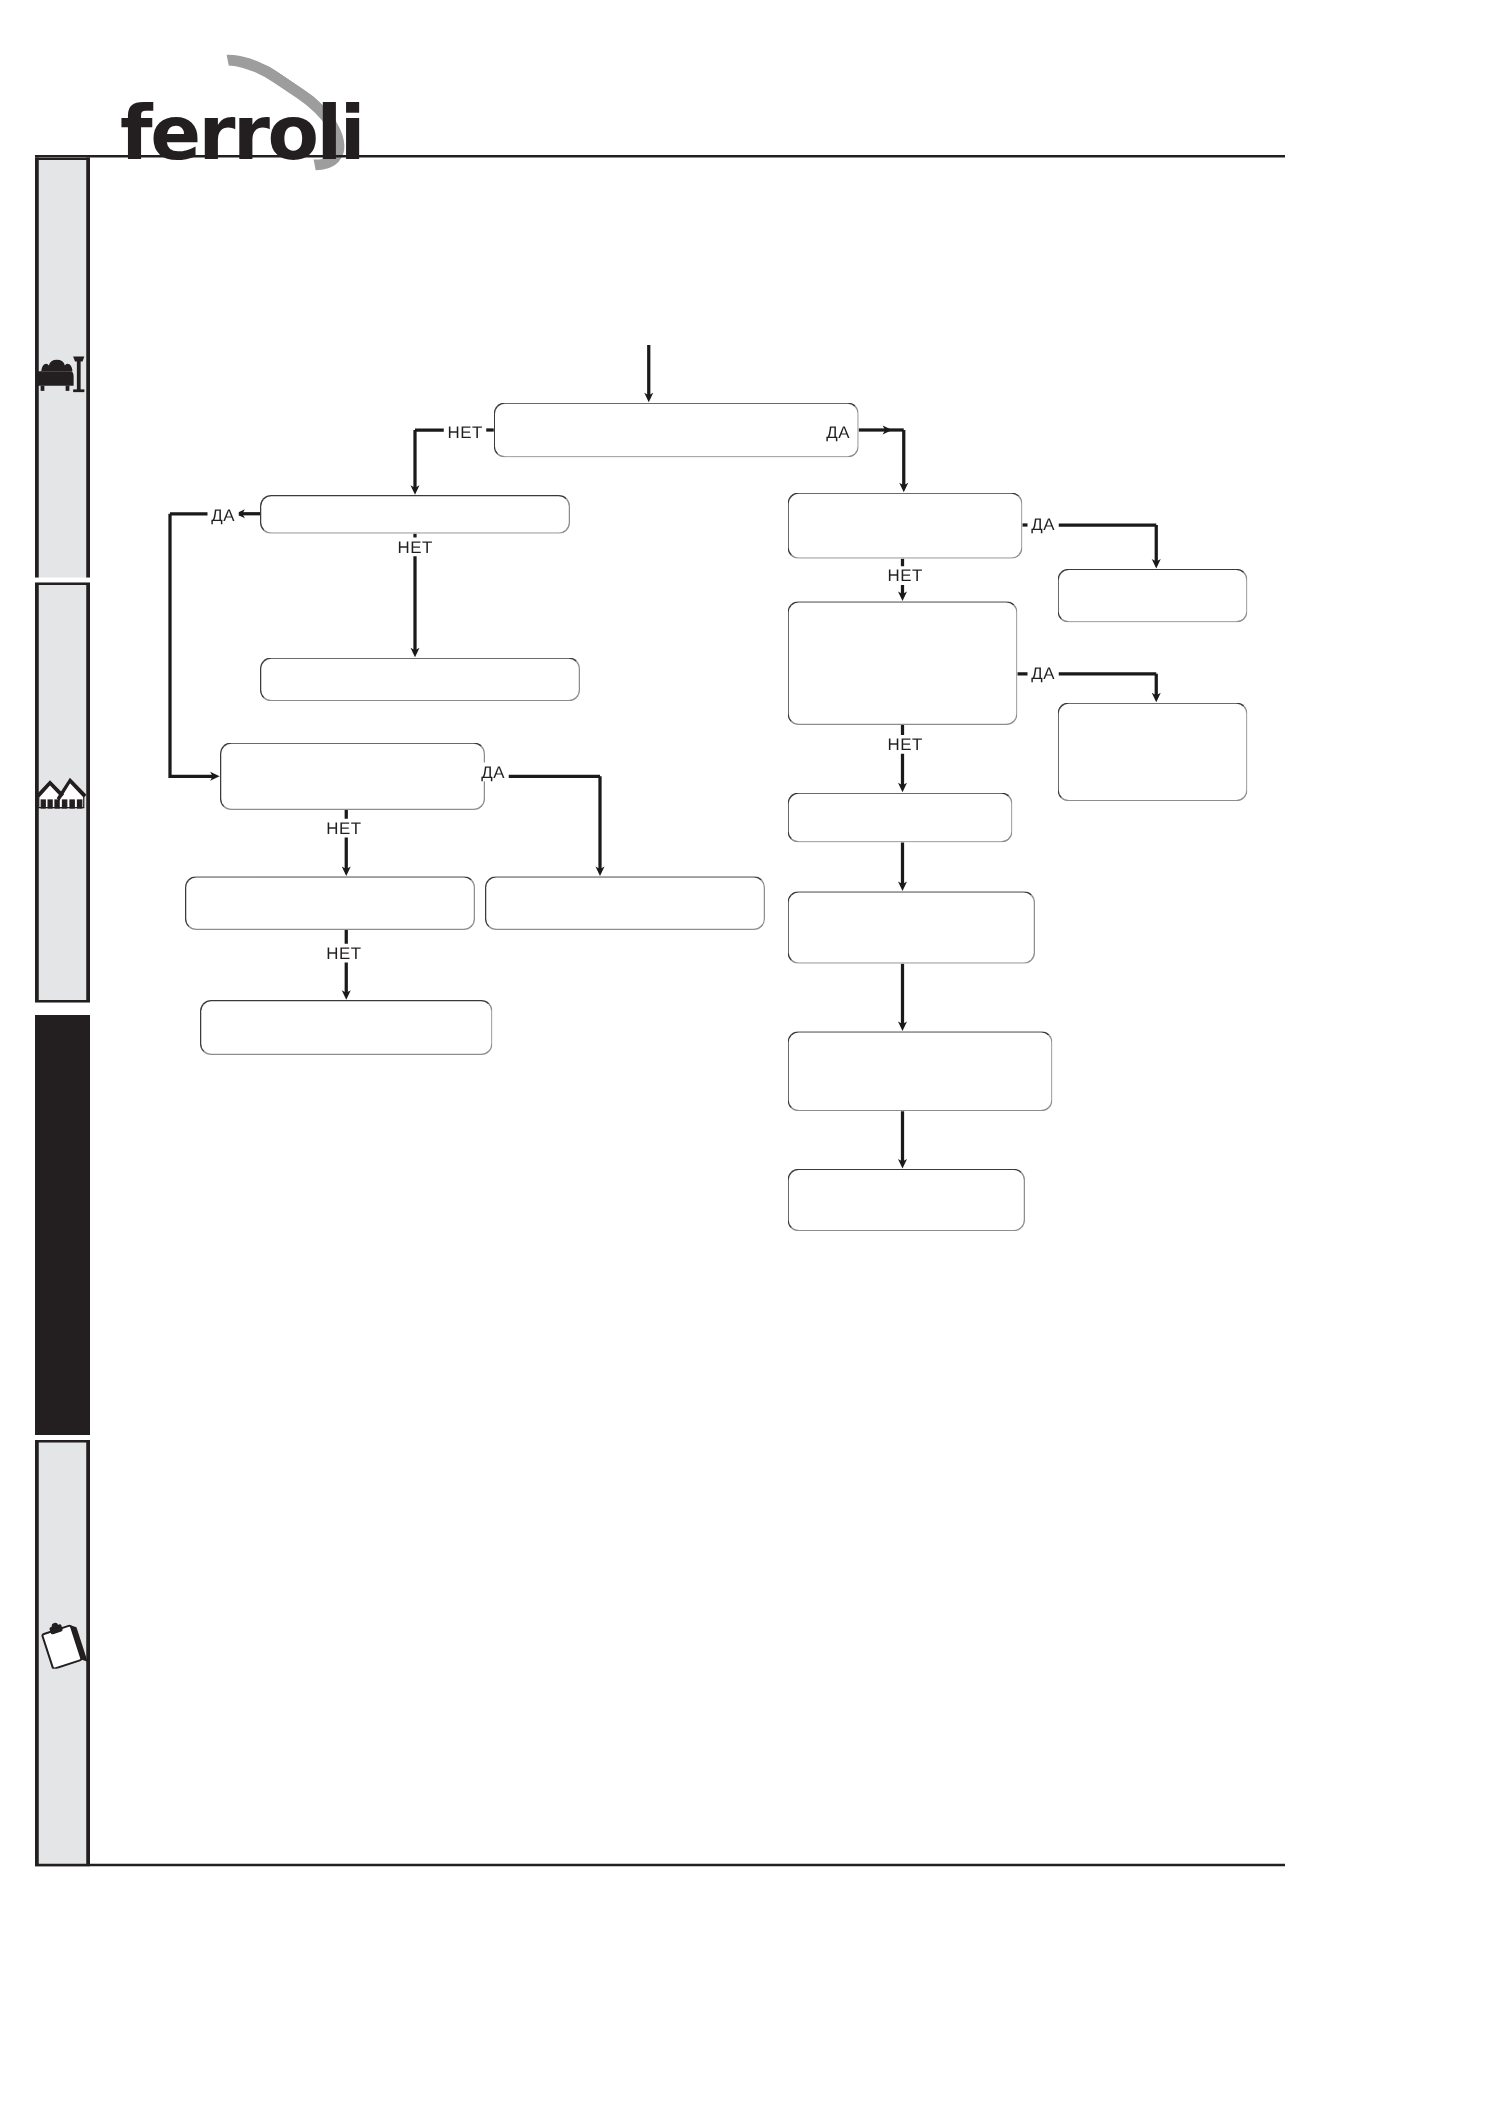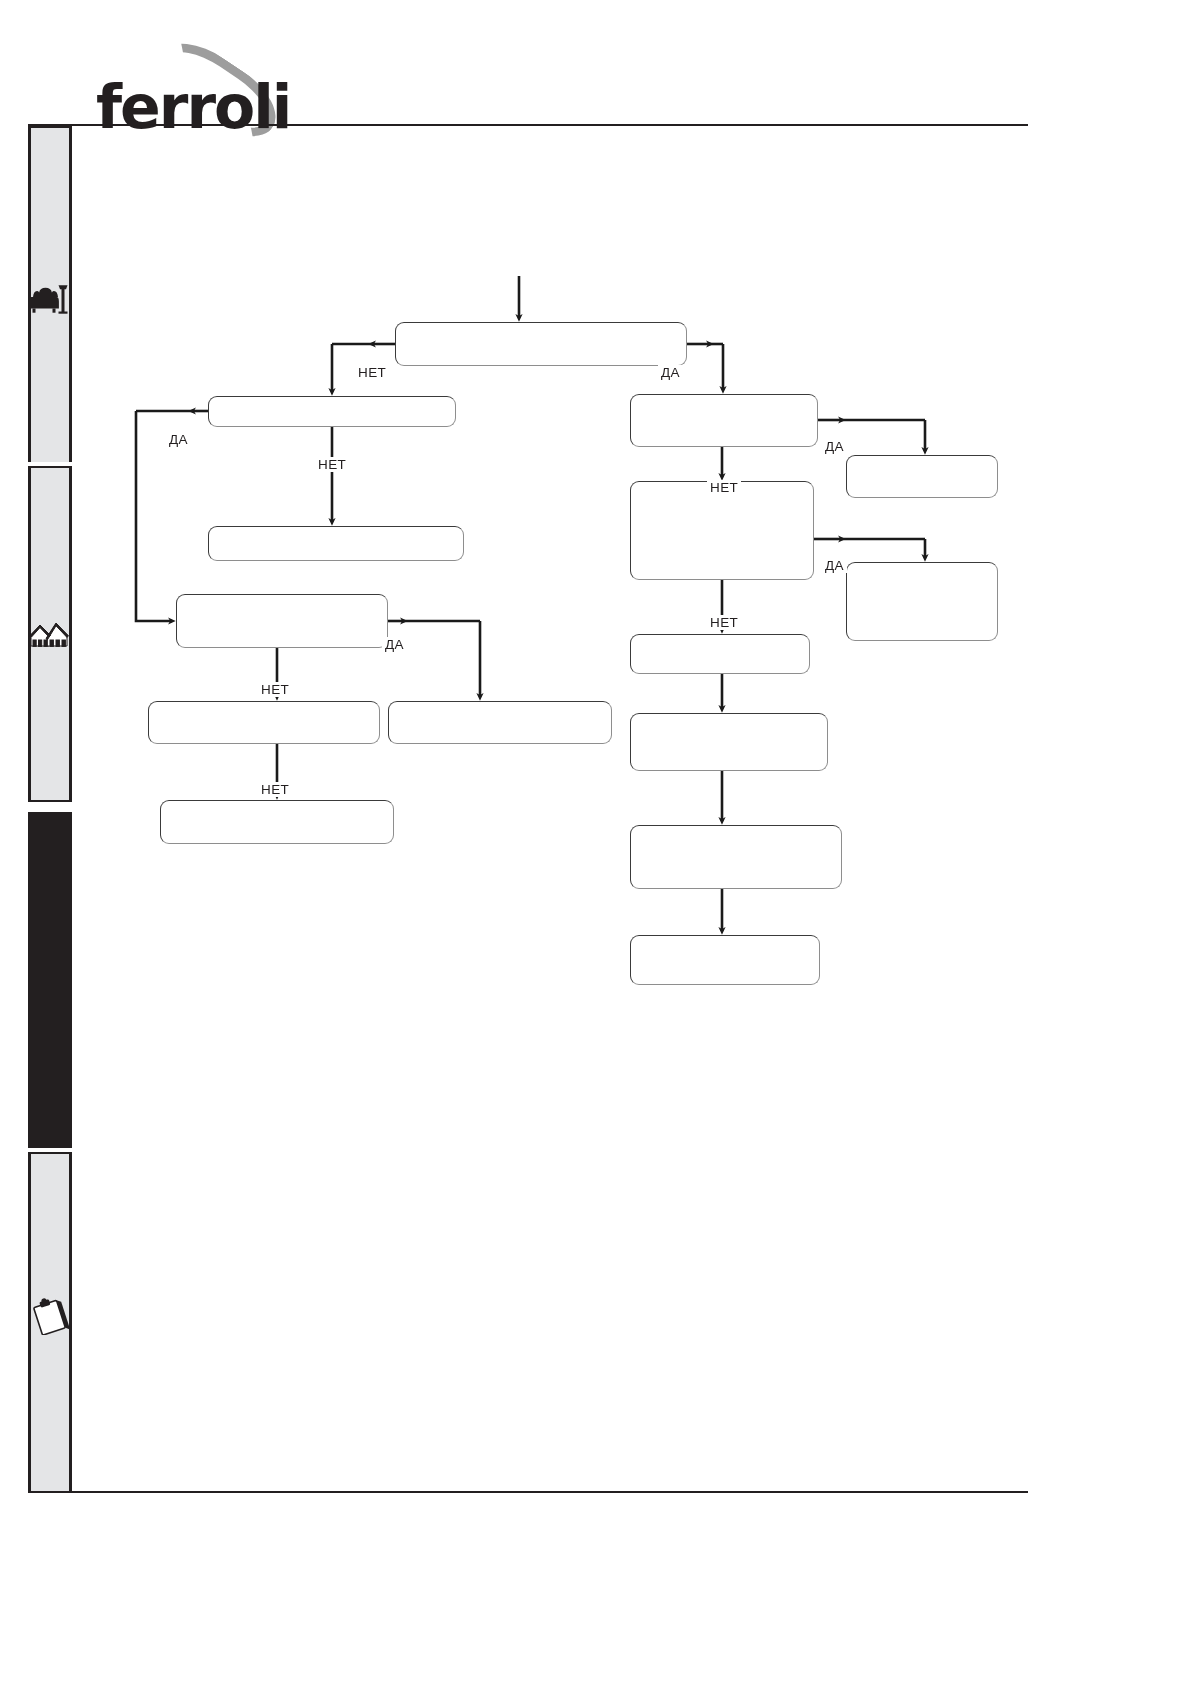--- a/index.html
+++ b/index.html
@@ -37,21 +37,21 @@
   #icon1{top:277px;}
   #icon2{top:609px;}
   #icon4{top:1294px;}
 
   
   #chart{position:absolute;left:0;top:0;width:1190px;height:1684px;}
   .box{position:absolute;box-sizing:border-box;background:#ffffff;
        border:1px solid #3a3a3a;border-right-color:#8e8e8e;border-bottom-color:#8e8e8e;
        border-radius:9px;}
   .lbl{position:absolute;font-size:13.5px;color:#231f20;background:#ffffff;
-       padding:0 3px;letter-spacing:.4px;white-space:nowrap;margin-top:27px;}
+       padding:0 3px;letter-spacing:.4px;white-space:nowrap;}
   svg#wires{position:absolute;left:0;top:0;width:1190px;height:1684px;overflow:visible;}
 </style>
 </head>
 <body>
 
 <div id="logo">
   <div class="arc"></div>
   <div class="word">ferroli</div>
 </div>
 

